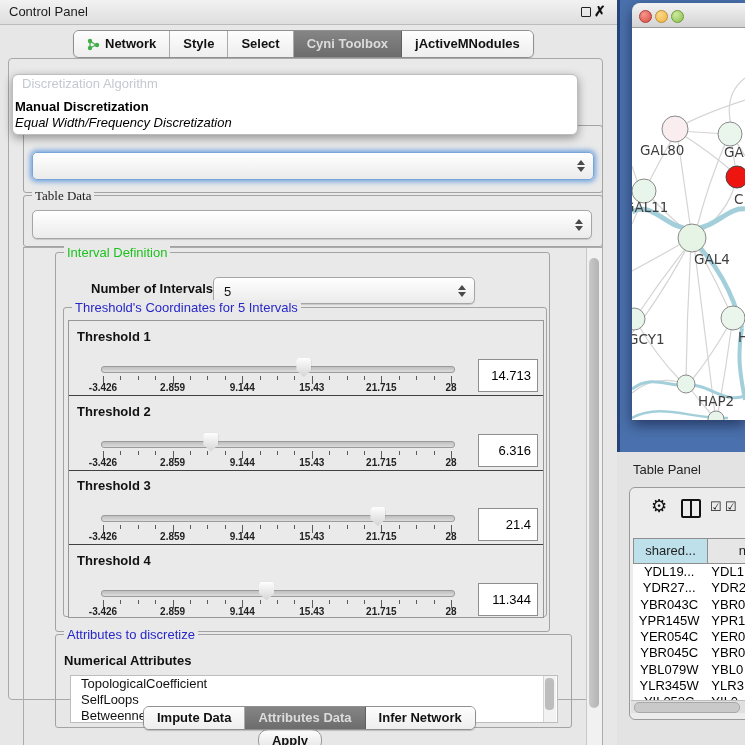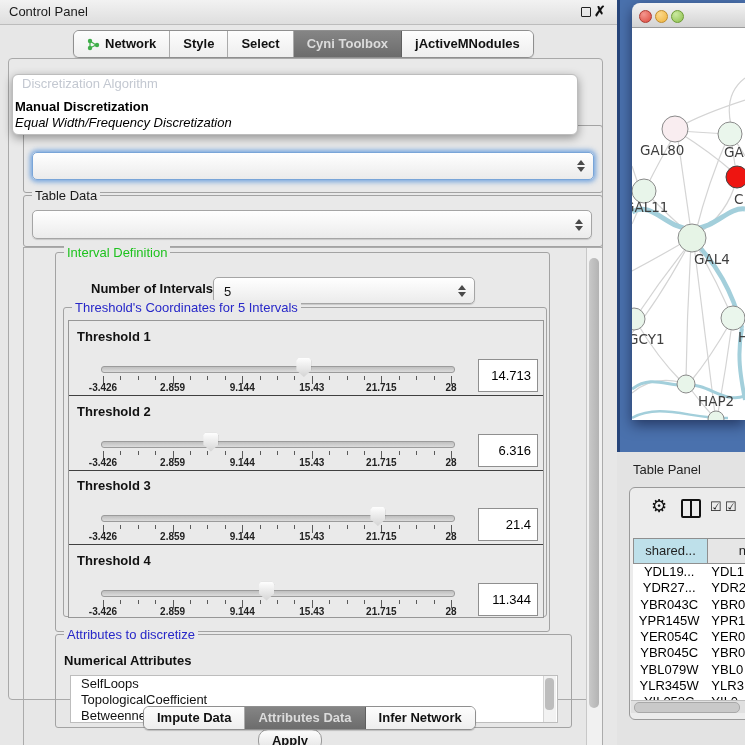--- a/index.html
+++ b/index.html
@@ -41,21 +41,21 @@
   #algo-combo{left:8px;top:26px;width:560px;height:26px;border:1px solid #79a5d8;
     box-shadow:0 0 5px 2px rgba(88,148,219,.8);}
   
   #popup{position:absolute;left:12px;top:74px;width:564px;height:59px;background:#ffffff;
     border:1px solid #bdbdbd;border-radius:6px;box-shadow:0 3px 10px rgba(0,0,0,.38);z-index:50;}
   #popup-ghost{position:absolute;left:9px;top:1px;font-size:13px;color:#c3c8d1;}
   #popup-prompt{position:absolute;left:0;top:9px;width:100%;text-align:center;font-size:13px;color:#b3b3b3;}
   .popup-opt{position:absolute;left:2px;font-size:13px;color:#000;white-space:nowrap;}
   #popup-opt0{top:24px;font-weight:bold;}
   #popup-opt1{top:40px;font-style:italic;}
-  #td-group{left:14px;top:136px;width:578px;height:50px;}
+  #td-group{left:14px;top:136px;width:578px;height:50px;font-family:Liberation Serif, serif;}
   #td-combo{left:8px;top:14px;width:558px;height:27px;}
   
   #main-panel{position:absolute;left:14px;top:188px;width:578px;height:507px;border:1px solid #ababab;}
   #v-scroll{position:absolute;left:562px;top:0;width:15px;height:505px;background:#f1f1f1;border-left:1px solid #c8c8c8;}
   #v-thumb{position:absolute;left:2px;top:10px;width:10px;height:450px;background:linear-gradient(90deg,#c9c9c9,#b3b3b3);border-radius:5px;}
   #interval-group{left:31px;top:4px;width:493px;height:378px;}
   #noi-label{position:absolute;left:35px;top:28px;font-size:13px;font-weight:bold;color:#111;}
   #noi-combo{left:157px;top:24px;width:260px;height:25px;}
   #thr-group{left:7px;top:54px;width:482px;height:308px;}
   #thr-container{position:absolute;left:4px;top:12px;width:474px;height:296px;border:1px solid #979797;background:#eaeaea;}
@@ -320,22 +320,22 @@
   </div>
             </div>
         </div>
       </div>
 
       <div id="attr-group" class="group">
         <span class="legend blue">Attributes to discretize</span>
         <span id="attr-subtitle">Numerical Attributes</span>
         <div id="attr-list">
           <div id="attr-items">
+              <div class="attr-item">TopologicalCoefficient</div>
               <div class="attr-item">SelfLoops</div>
-              <div class="attr-item">TopologicalCoefficient</div>
               <div class="attr-item">BetweennessCentrality</div>
             </div>
           <div id="attr-scroll">
             <div id="attr-thumb"></div>
           </div>
         </div>
       </div>
 
       <div id="apply-btn">Apply</div>
 

